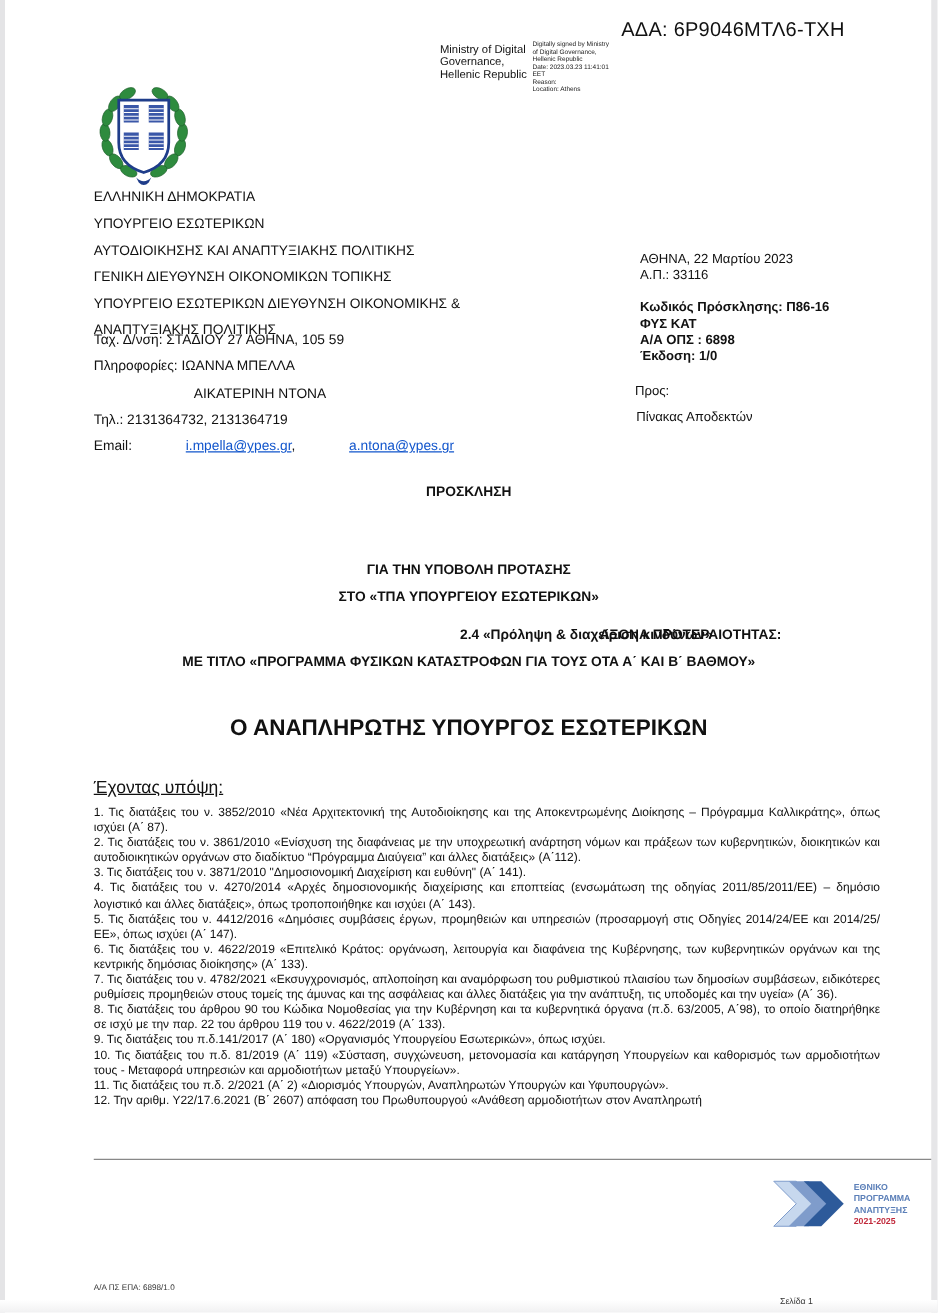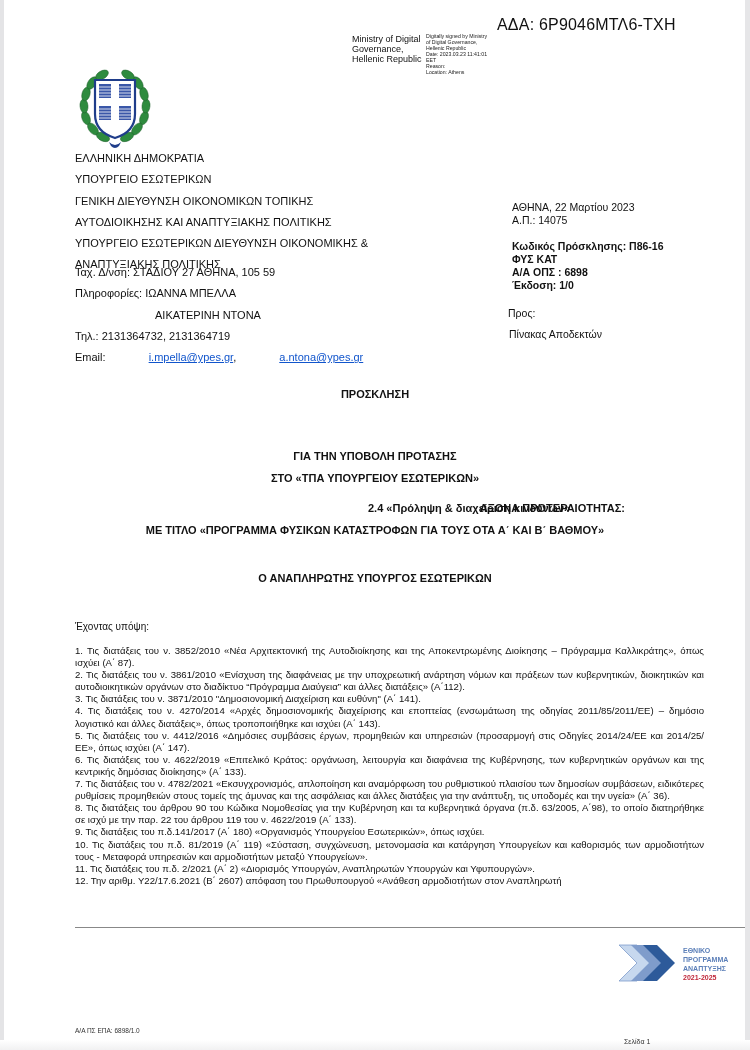--- a/index.html
+++ b/index.html
@@ -30,23 +30,23 @@
   .recipient { left: 508px; top: 303px; font-size: 10.5px; line-height: 21px; }
   .recipient .to-list { padding-left: 1px; }
 
   .center-block { left: 0; width: 750px; text-align: center; font-weight: bold; font-size: 11px; }
   .invite { top: 388px; }
   .for1 { top: 450px; }
   .for2 { top: 472px; }
   .axis { top: 502px; left: 165px; width: 460px; font-weight: bold; font-size: 11px; white-space: nowrap; text-align: right; }
   .axis .axis-val { position: absolute; left: 203px; }
   .title-line { top: 524px; font-size: 11px; }
-  .minister { top: 572px; font-size: 11px; }
-
-  .considering { left: 75px; top: 621px; font-size: 10px; }
+  .minister { top: 572px; font-size: 18px; }
+
+  .considering { left: 75px; top: 621px; font-size: 14px; text-decoration: underline; }
 
   .considerations { left: 75px; top: 645px; width: 629px; font-size: 9.6px; line-height: 12.1px; text-align: justify; }
   .considerations p { margin: 0; }
 
   .separator { left: 75px; top: 927px; width: 670px; height: 1px; background: #888; }
 
   .nsrf-logo { left: 617px; top: 941px; width: 126px; height: 44px; }
   .nsrf-text { left: 683px; top: 946px; font-size: 7px; line-height: 9px; font-weight: bold; white-space: nowrap; }
   .nsrf-text .l1 { color: #5b7fb8; }
   .nsrf-text .l2 { color: #5b7fb8; }
@@ -116,37 +116,37 @@
     <line x1="42" y1="43" x2="54" y2="43"></line>
       <line x1="42" y1="46" x2="54" y2="46"></line>
       <line x1="42" y1="49" x2="54" y2="49"></line>
       <line x1="42" y1="52" x2="54" y2="52"></line>
   </g>
 </svg>
 
 <div class="abs issuer">
   <div>ΕΛΛΗΝΙΚΗ ΔΗΜΟΚΡΑΤΙΑ</div>
   <div>ΥΠΟΥΡΓΕΙΟ ΕΣΩΤΕΡΙΚΩΝ</div>
+  <div>ΑΥΤΟΔΙΟΙΚΗΣΗΣ ΚΑΙ ΑΝΑΠΤΥΞΙΑΚΗΣ ΠΟΛΙΤΙΚΗΣ</div>
   <div>ΓΕΝΙΚΗ ΔΙΕΥΘΥΝΣΗ ΟΙΚΟΝΟΜΙΚΩΝ ΤΟΠΙΚΗΣ</div>
-  <div>ΑΥΤΟΔΙΟΙΚΗΣΗΣ ΚΑΙ ΑΝΑΠΤΥΞΙΑΚΗΣ ΠΟΛΙΤΙΚΗΣ</div>
   <div>ΥΠΟΥΡΓΕΙΟ ΕΣΩΤΕΡΙΚΩΝ ΔΙΕΥΘΥΝΣΗ ΟΙΚΟΝΟΜΙΚΗΣ &amp;</div>
   <div>ΑΝΑΠΤΥΞΙΑΚΗΣ ΠΟΛΙΤΙΚΗΣ</div>
 </div>
 
 <div class="abs contact">
   <div>Ταχ. Δ/νση: ΣΤΑΔΙΟΥ 27 ΑΘΗΝΑ, 105 59</div>
   <div>Πληροφορίες: ΙΩΑΝΝΑ ΜΠΕΛΛΑ</div>
   <div class="indent">ΑΙΚΑΤΕΡΙΝΗ ΝΤΟΝΑ</div>
   <div>Τηλ.: 2131364732, 2131364719</div>
   <div><span>Email: </span><a href="#">i.mpella@ypes.gr</a><span>, </span><a href="#">a.ntona@ypes.gr</a></div>
 </div>
 
 <div class="abs meta-right">
   <div>ΑΘΗΝΑ, 22 Μαρτίου 2023</div>
-  <div>Α.Π.:  14075</div>
+  <div>Α.Π.:  33116</div>
 </div>
 <div class="abs meta-code">
   <div>Κωδικός Πρόσκλησης: Π86-16</div>
   <div>ΦΥΣ ΚΑΤ</div>
   <div>Α/Α ΟΠΣ : 6898</div>
   <div>Έκδοση: 1/0</div>
 </div>
 <div class="abs recipient">
   <div>Προς:</div>
   <div class="to-list">Πίνακας Αποδεκτών</div>

